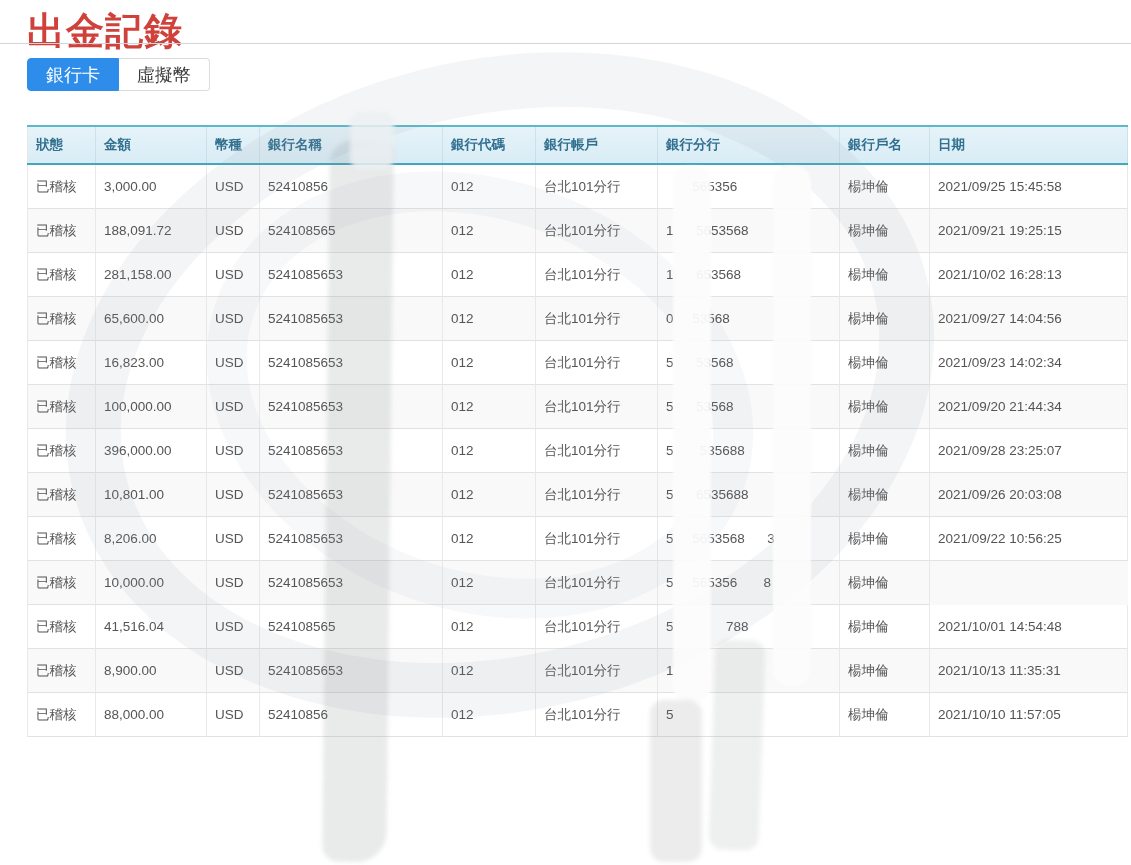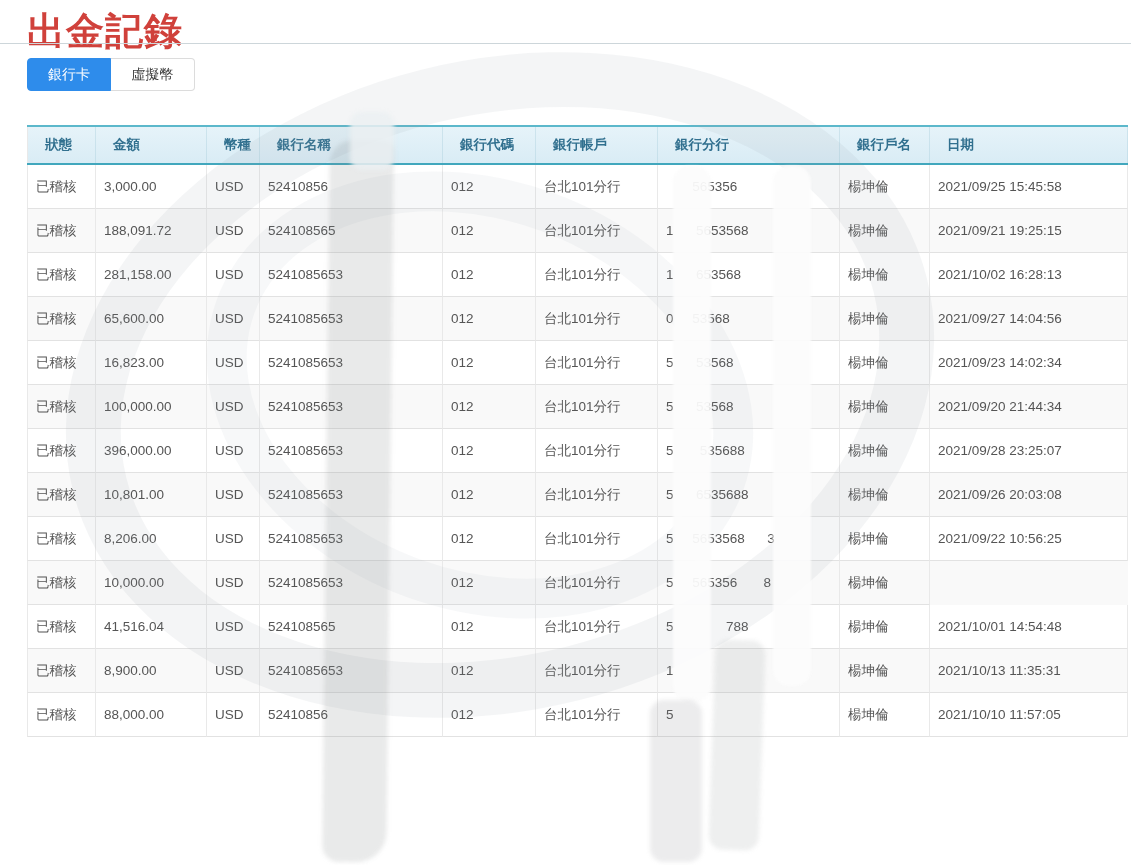--- a/index.html
+++ b/index.html
@@ -21,21 +21,21 @@
   .title-divider {
     position: absolute; left: 0; top: 43px; width: 1131px; height: 0;
     border-top: 1px solid #cdd6da;
   }
 
   
   .tabs { position: absolute; left: 27px; top: 58px; display: flex; }
   .tab {
     height: 33px; min-width: 84px; padding: 0 18px;
     display: flex; align-items: center; justify-content: center;
-    font-size: 14px; cursor: pointer; user-select: none;
+    font-size: 18px; cursor: pointer; user-select: none;
   }
   .tab.active {
     background: #2e8ceb; color: #ffffff;
     border: 1px solid #2e8ceb; border-radius: 4px 0 0 4px;
   }
   .tab.inactive {
     background: #ffffff; color: #3c3c3c;
     border: 1px solid #dcdcdc; border-left: none;
     border-radius: 0 4px 4px 0;
   }
@@ -47,21 +47,21 @@
     grid-template-columns: 69px 111px 53px 183px 93px 122px 182px 90px 198px;
   }
   .thead-row {
     background: linear-gradient(#e6f3f9, #d9ecf5);
     border-top: 2px solid #5cb8cb;
     border-bottom: 2px solid #41a7bd;
     height: 40px;
   }
   .th {
     display: flex; align-items: center;
-    padding-left: 17px;
+    padding-left: 8px;
     font-size: 13.5px; font-weight: bold; color: #31708f;
     border-right: 1px solid rgba(160, 200, 215, 0.35);
     white-space: nowrap; overflow: hidden;
   }
   .tbody-row { height: 44px; background: #ffffff; }
   .tbody-row:nth-child(even) { background: #f9f9f9; }
   .td {
     display: flex; align-items: center;
     padding-left: 8px;
     font-size: 13.5px; color: #555555;

